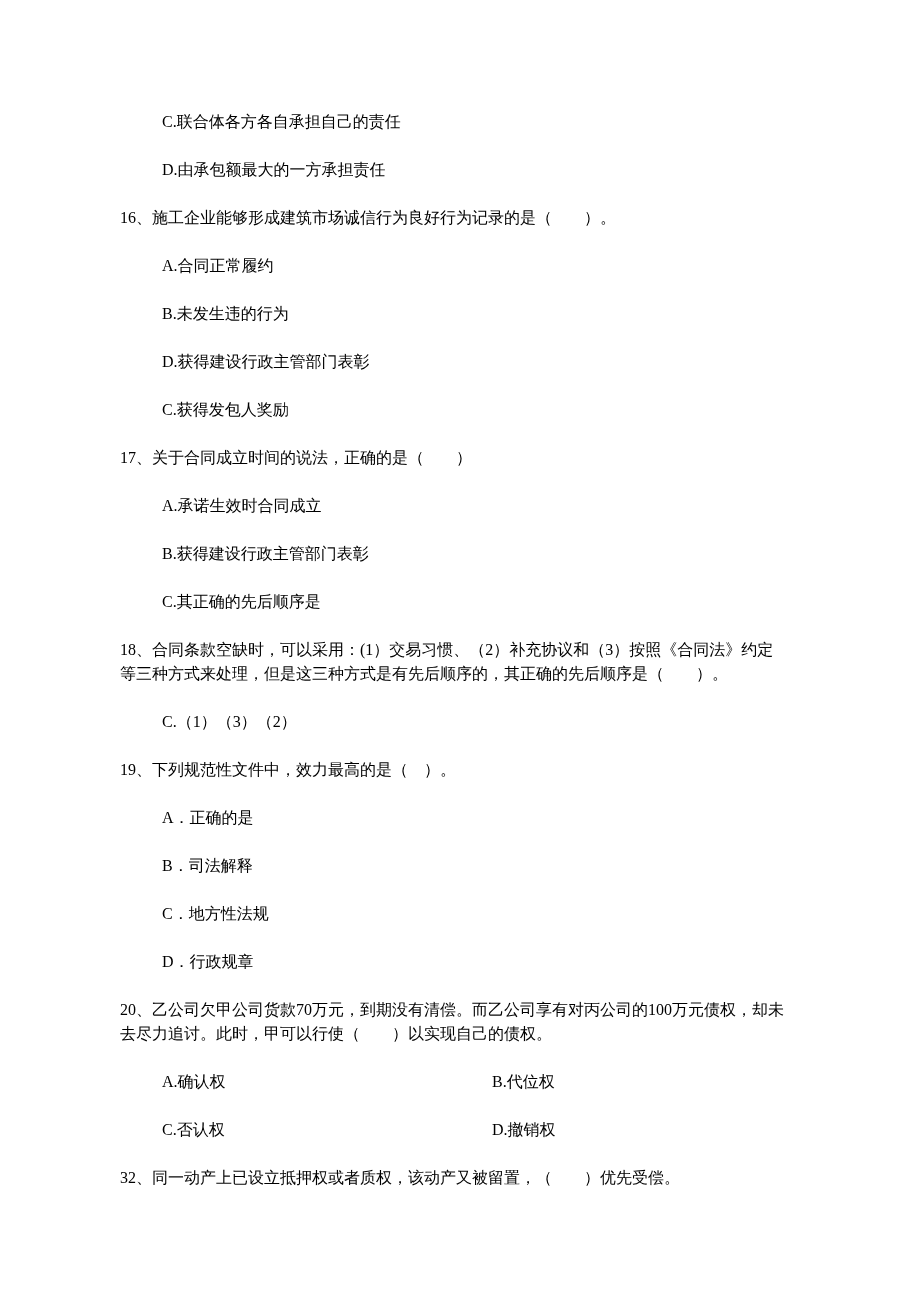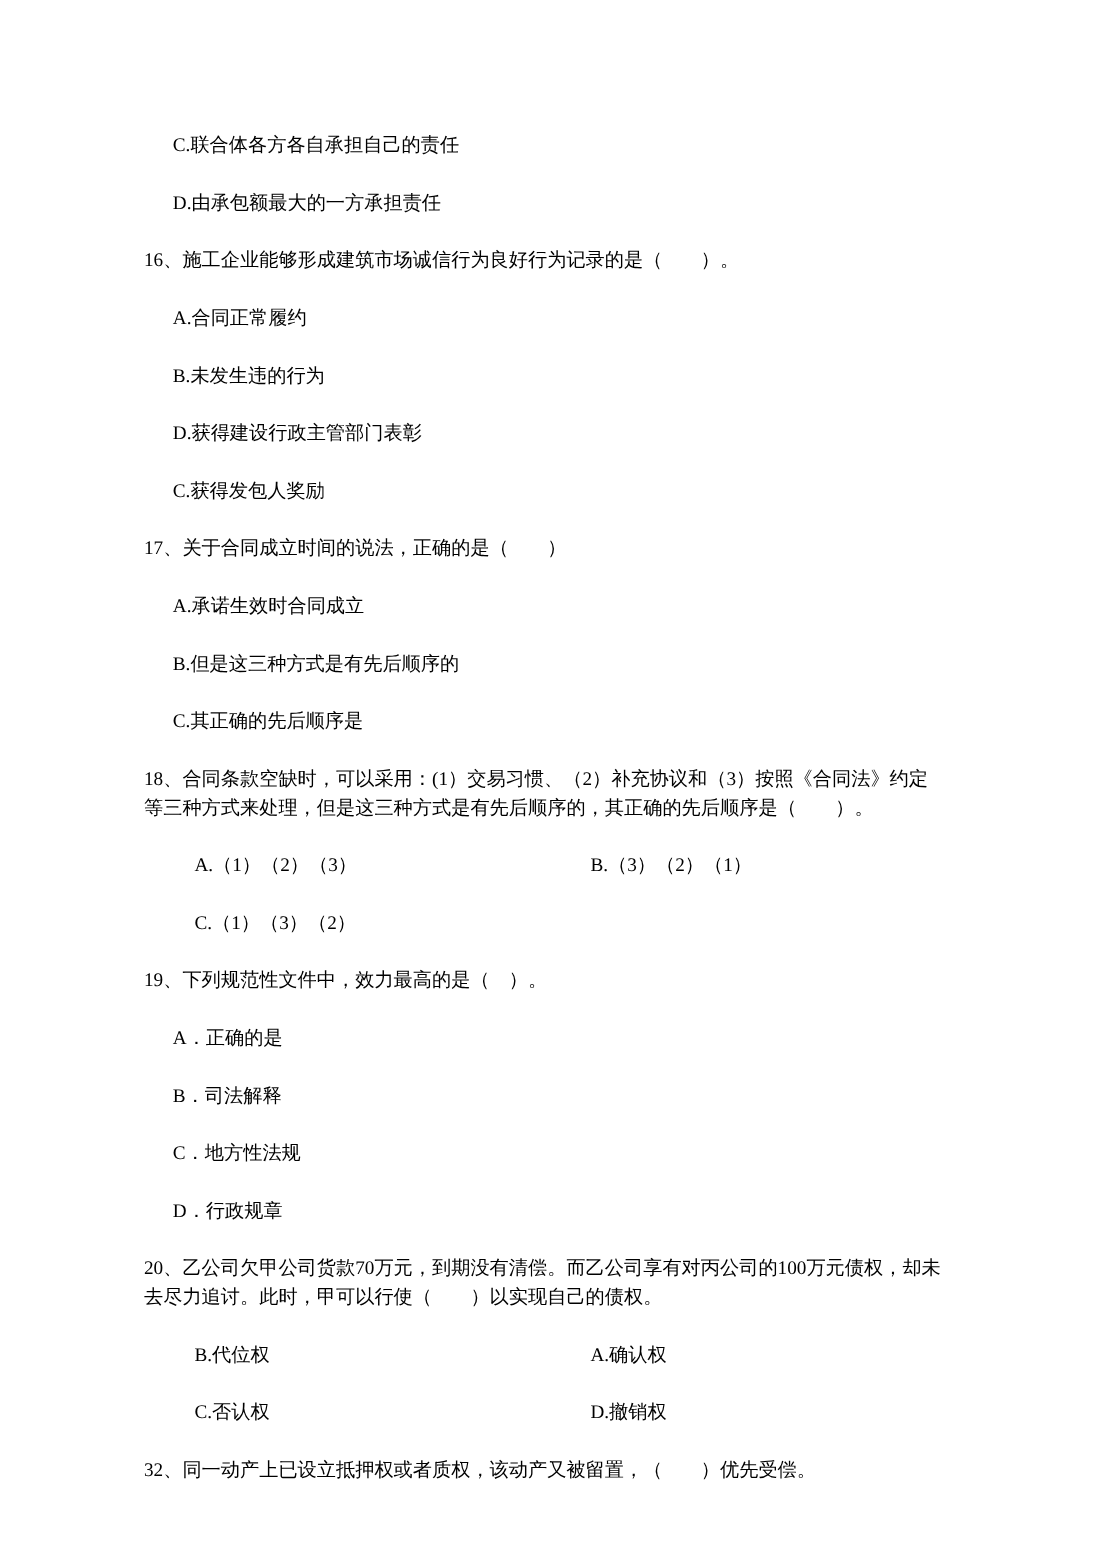--- a/index.html
+++ b/index.html
@@ -12,21 +12,21 @@
   }
   .page {
     padding: 110px 120px 80px 120px;
     line-height: 1.5;
     font-size: 16px;
   }
   .question-stem {
     margin: 0 16px 24px 0;
   }
   .option {
-    margin: 0 0 24px 24px;
+    margin: 0 0 24px 42px;
   }
   .option-row {
     display: flex;
     margin: 0 0 24px 42px;
   }
   .option-row .col {
     flex: 0 0 330px;
   }
   .option-row .col:last-child {
     flex: 1;
@@ -41,42 +41,38 @@
   <p class="option">D.由承包额最大的一方承担责任</p>
 
   <p class="question-stem">16、施工企业能够形成建筑市场诚信行为良好行为记录的是（　　）。</p>
   <p class="option">A.合同正常履约</p>
   <p class="option">B.未发生违的行为</p>
   <p class="option">D.获得建设行政主管部门表彰</p>
   <p class="option">C.获得发包人奖励</p>
 
   <p class="question-stem">17、关于合同成立时间的说法，正确的是（　　）</p>
   <p class="option">A.承诺生效时合同成立</p>
-  <p class="option">B.但是这三种方式是有先后顺序的</p>
+  <p class="option">B.获得建设行政主管部门表彰</p>
   <p class="option">C.其正确的先后顺序是</p>
 
   <p class="question-stem">18、合同条款空缺时，可以采用：(1）交易习惯、（2）补充协议和（3）按照《合同法》约定等三种方式来处理，但是这三种方式是有先后顺序的，其正确的先后顺序是（　　）。</p>
-  <div class="option-row">
-    <span class="col">A.（1）（2）（3）</span>
-    <span class="col">B.（3）（2）（1）</span>
-  </div>
   <div class="option-row">
     <span class="col">C.（1）（3）（2）</span>
   </div>
 
   <p class="question-stem">19、下列规范性文件中，效力最高的是（　）。</p>
   <p class="option">A．正确的是</p>
   <p class="option">B．司法解释</p>
   <p class="option">C．地方性法规</p>
   <p class="option">D．行政规章</p>
 
   <p class="question-stem">20、乙公司欠甲公司货款70万元，到期没有清偿。而乙公司享有对丙公司的100万元债权，却未去尽力追讨。此时，甲可以行使（　　）以实现自己的债权。</p>
   <div class="option-row">
+    <span class="col">A.确认权</span>
     <span class="col">B.代位权</span>
-    <span class="col">A.确认权</span>
   </div>
   <div class="option-row">
     <span class="col">C.否认权</span>
     <span class="col">D.撤销权</span>
   </div>
 
   <p class="question-stem">32、同一动产上已设立抵押权或者质权，该动产又被留置，（　　）优先受偿。</p>
 
 </div>
 

